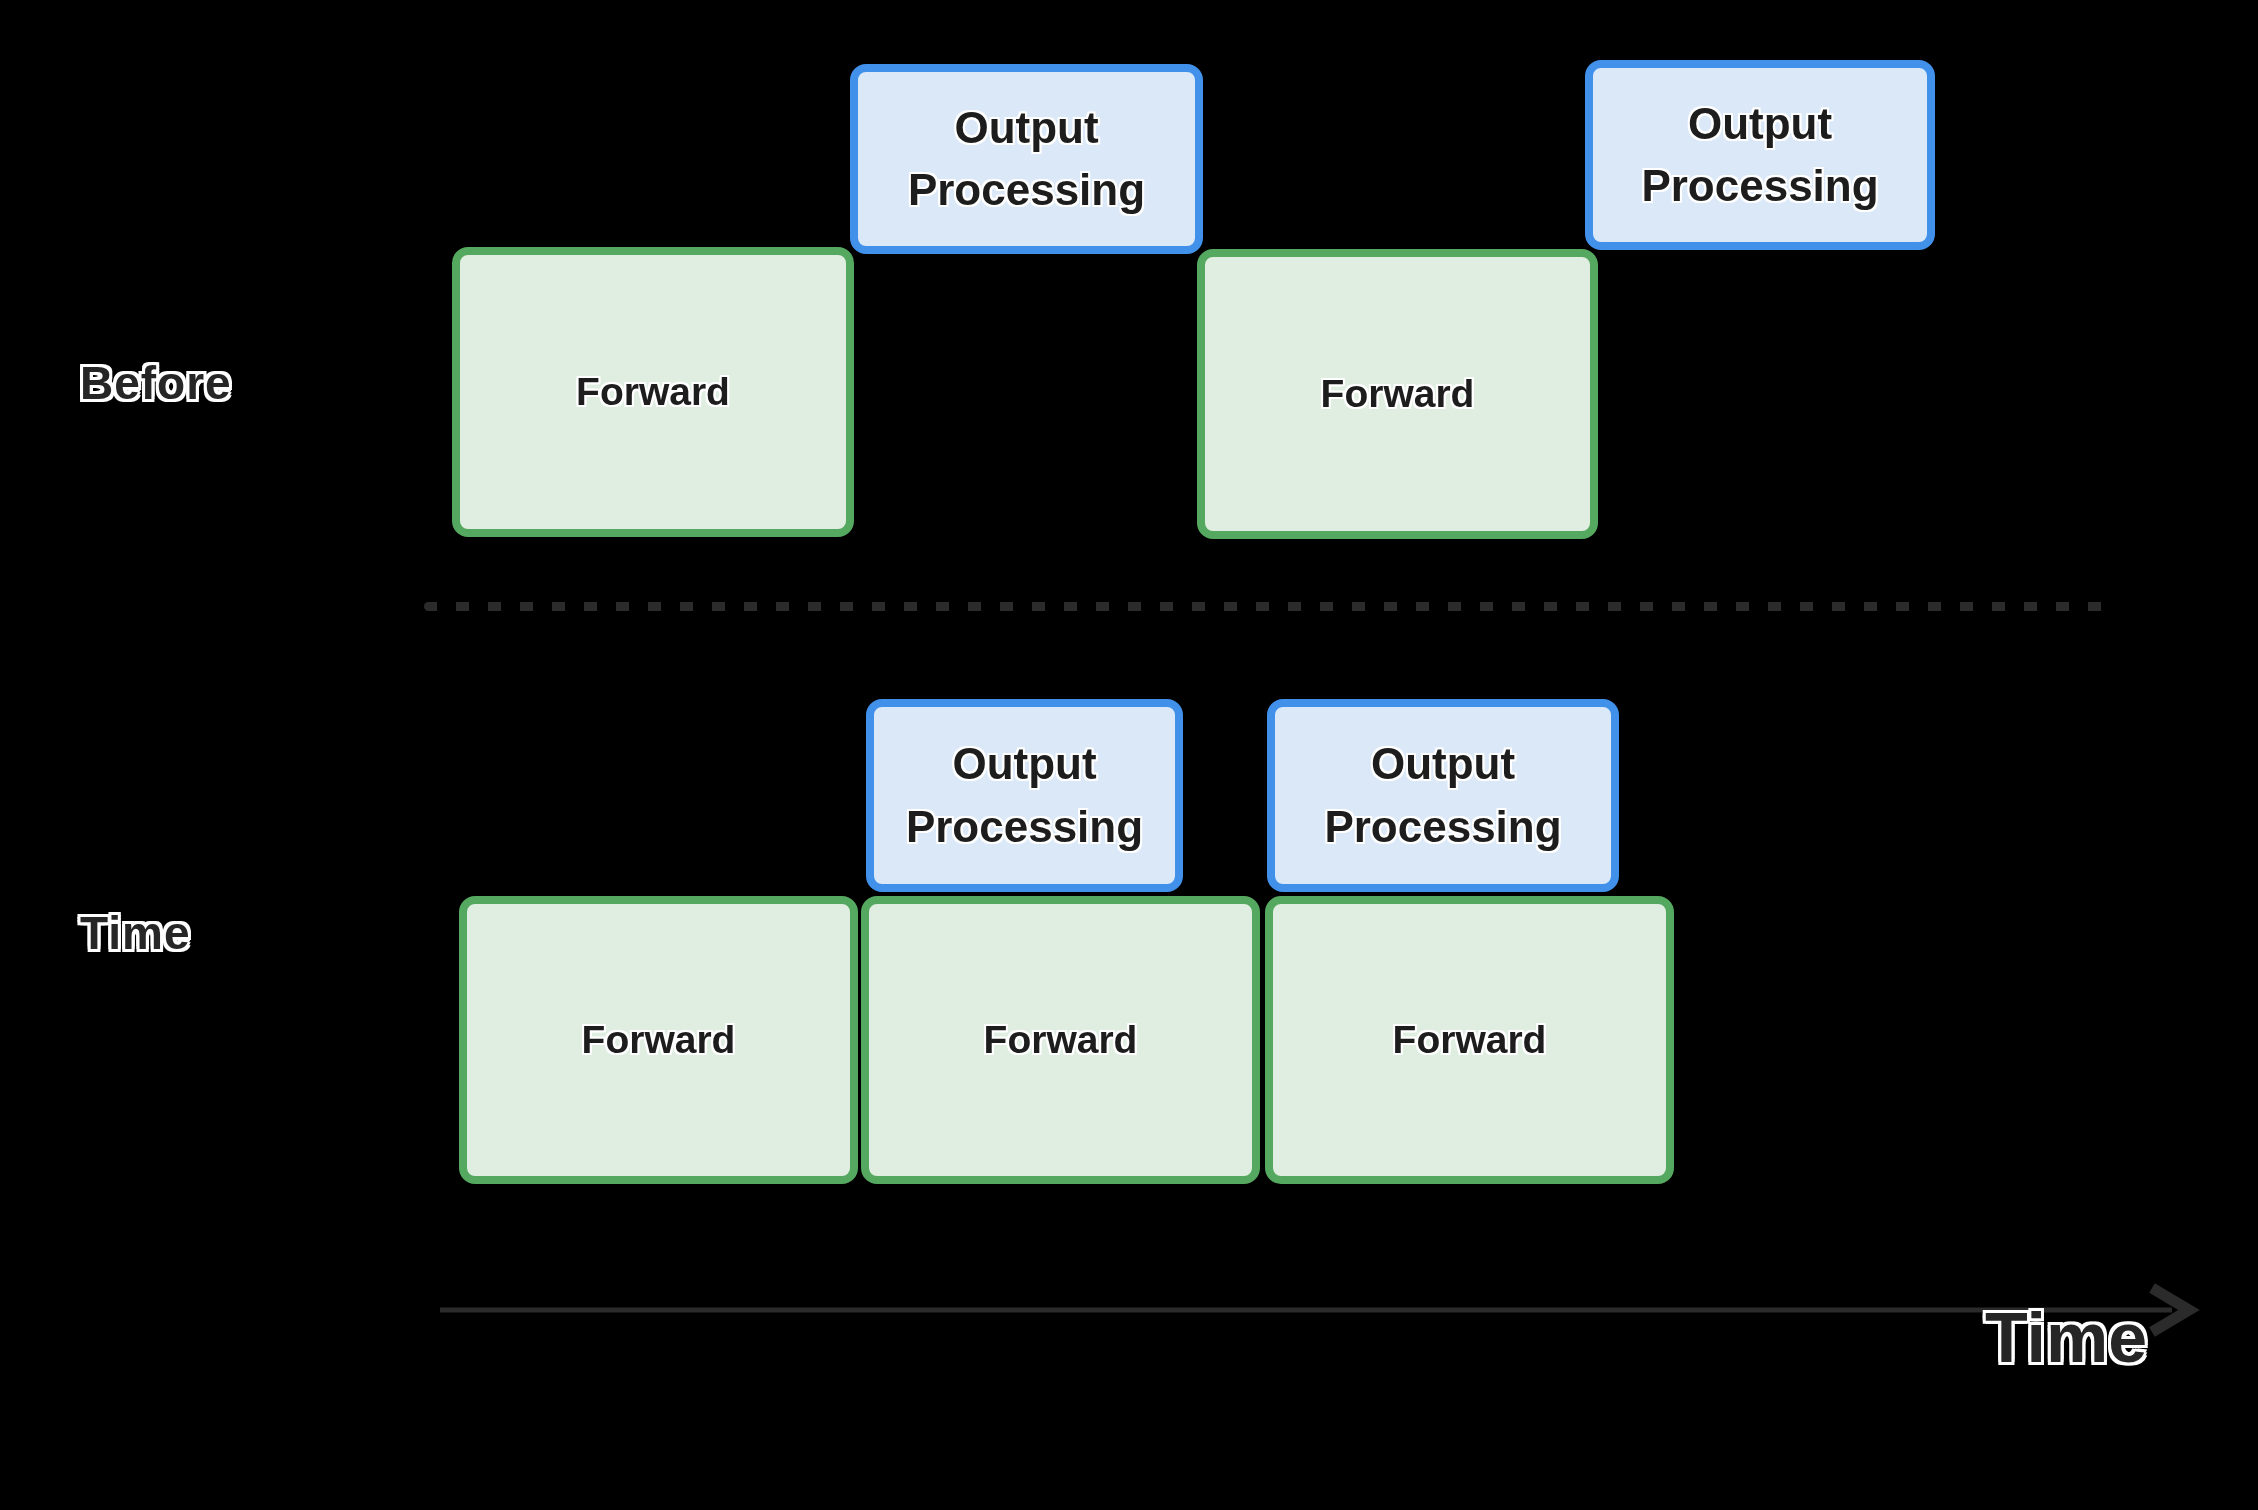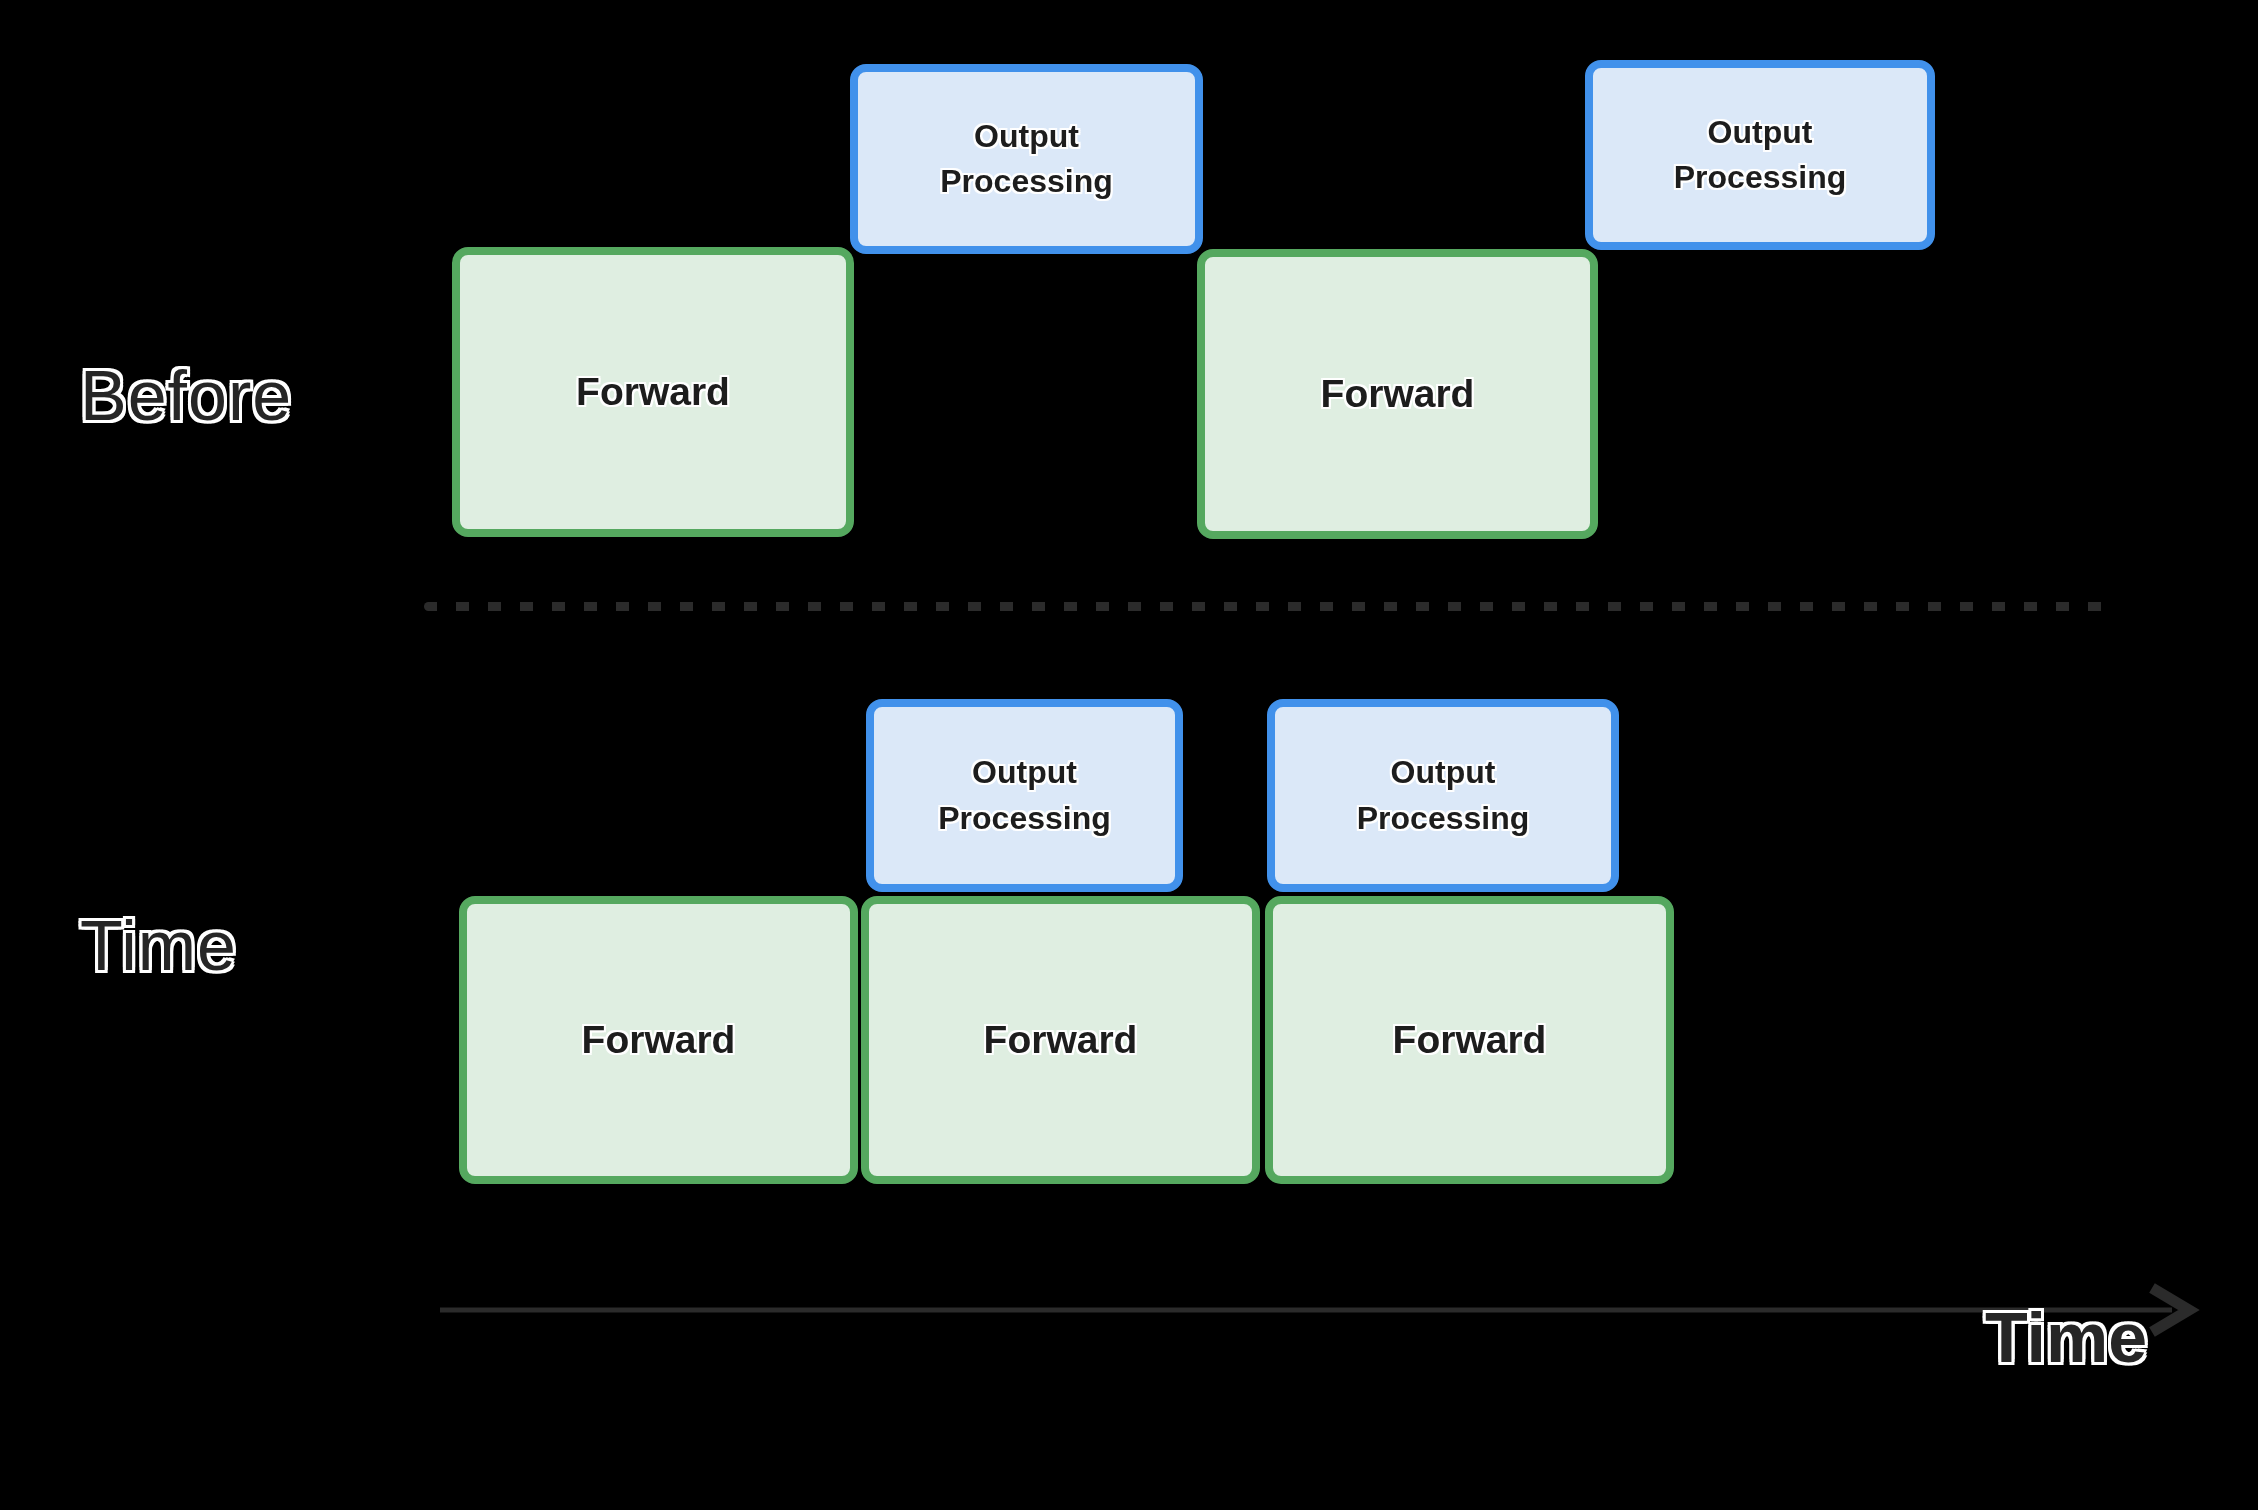--- a/index.html
+++ b/index.html
@@ -8,22 +8,22 @@
     width: 2258px;
     height: 1510px;
     background: var(--background, #000);
     overflow: hidden;
     font-family: "Liberation Sans", sans-serif;
   }
 
   
   .row-label {
     position: absolute;
-    font-size: 70px;
-    font-weight: 400;
+    font-size: 46px;
+    font-weight: 700;
     color: var(--label-text, #262626);
     letter-spacing: 1px;
     text-shadow:
       -3px -3px 0 #fff, 3px -3px 0 #fff, -3px 3px 0 #fff, 3px 3px 0 #fff,
       -3px 0 0 #fff, 3px 0 0 #fff, 0 -3px 0 #fff, 0 3px 0 #fff;
   }
 
   
   .box {
     position: absolute;
@@ -42,21 +42,21 @@
       0 -2px 0 rgba(255,255,255,.9), 0 2px 0 rgba(255,255,255,.9);
   }
   .box.forward {
     background: var(--forward-fill, #dfeee1);
     border: 8px solid var(--forward-border, #55a85f);
     font-size: 39px;
   }
   .box.output {
     background: var(--output-fill, #dbe8f8);
     border: 8px solid var(--output-border, #4191eb);
-    font-size: 32px;
+    font-size: 44px;
     line-height: 1.42;
     padding: 15px 18px;
   }
   .box .box-label { display: block; max-width: 260px; }
 
   
   .dashed-separator {
     position: absolute;
     left: 424px; top: 602px;
     width: 1696px; height: 9px;

